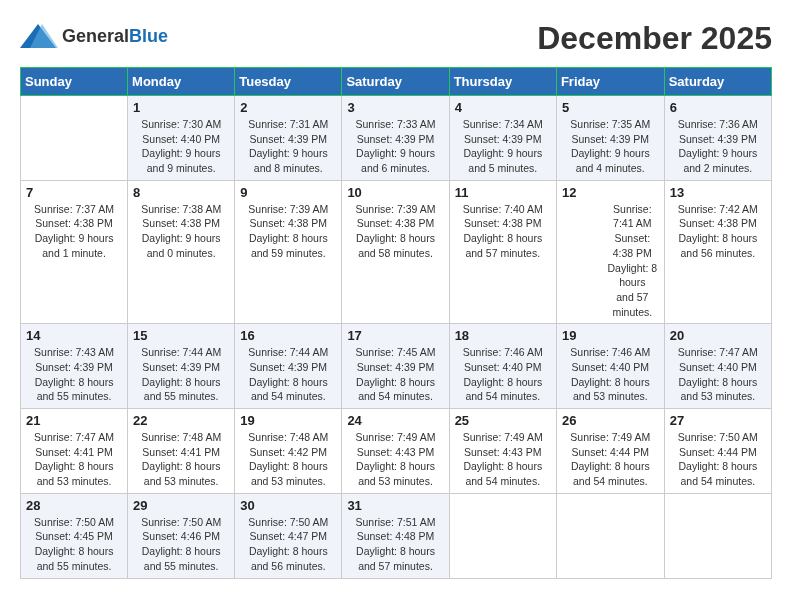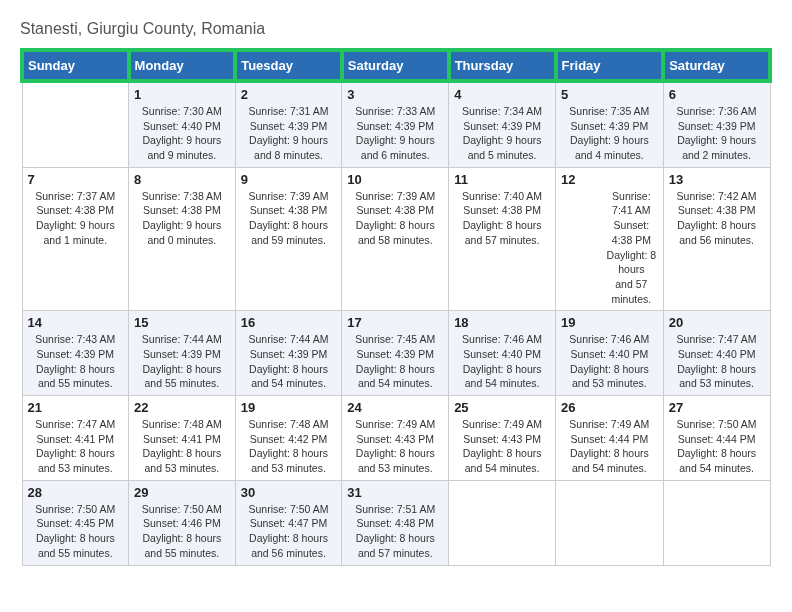--- a/index.html
+++ b/index.html
@@ -42,21 +42,21 @@
       border-collapse: collapse;
       font-size: 11px;
     }
     .calendar th {
       background-color: #2a6db5;
       color: white;
       padding: 6px 4px;
       text-align: left;
       font-size: 13px;
       font-weight: bold;
-      border: 4px solid #22c55e;
+      border: 1px solid #22c55e;
     }
     .calendar td {
       border: 1px solid #ccc;
       vertical-align: top;
       padding: 4px 5px;
       width: 108px;
       min-height: 80px;
     }
     .calendar tr:nth-child(odd) td {
       background-color: #f0f4fa;
@@ -78,22 +78,33 @@
       text-align: center;
     }
     .empty-cell {
       background: #fff !important;
     }
   </style>
 </head>
 <body>
 
 <div class="header">
+  <div class="logo">
+    <div class="logo-row">
+      <svg width="38" height="32" viewBox="0 0 38 32">
+        <polygon points="18,4 36,28 0,28" fill="#1a6eb5"></polygon>
+        <polygon points="22,4 38,28 10,28" fill="#5aaae0" opacity="0.6"></polygon>
+      </svg>
+      <div style="margin-left:4px;">
+        <span style="font-size:18px;font-weight:bold;color:#333;">General</span><span style="font-size:18px;font-weight:bold;color:#1a6eb5;">Blue</span>
+      </div>
+    </div>
+  </div>
   <div class="title-block">
-    <div class="location-title">Stanesti, Giurgiu County, Romania</div>
+    <div class="month-title">December 2025</div>
   </div>
 </div>
 
 <table class="calendar">
   <thead>
     <tr id="header-row">
         <th>Sunday</th>
         <th>Monday</th>
         <th>Tuesday</th>
         <th>Saturday</th>

